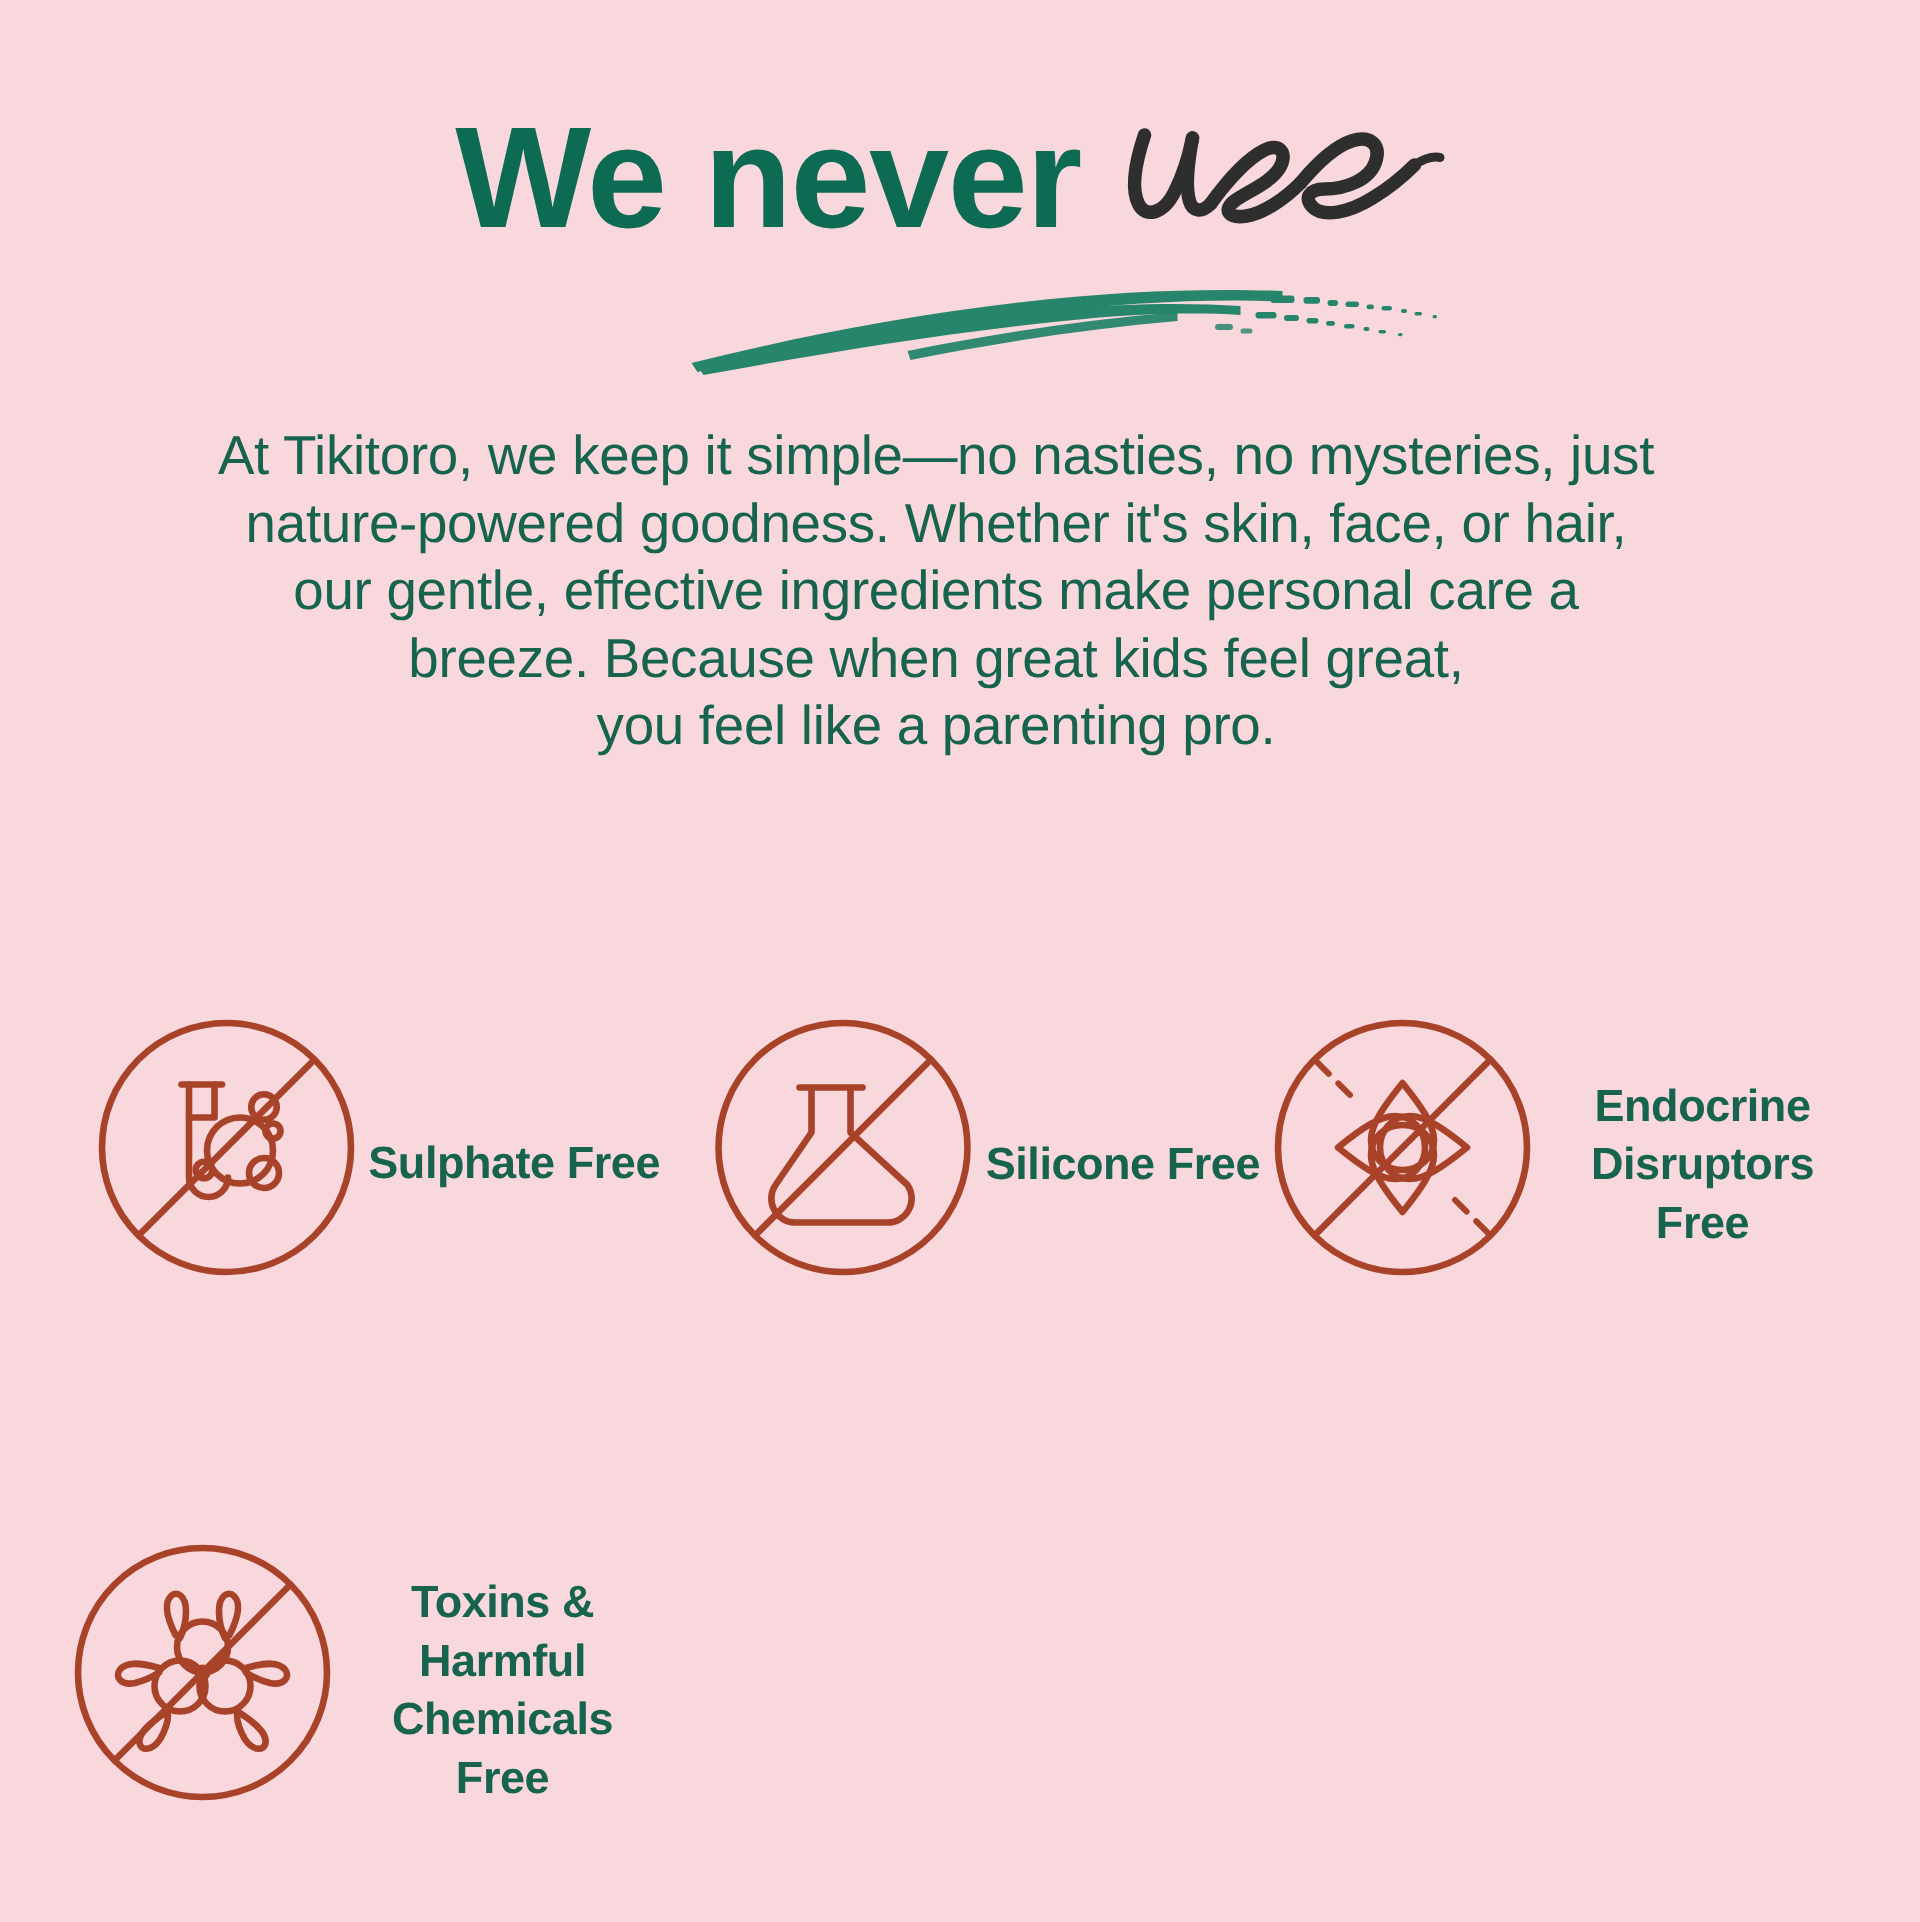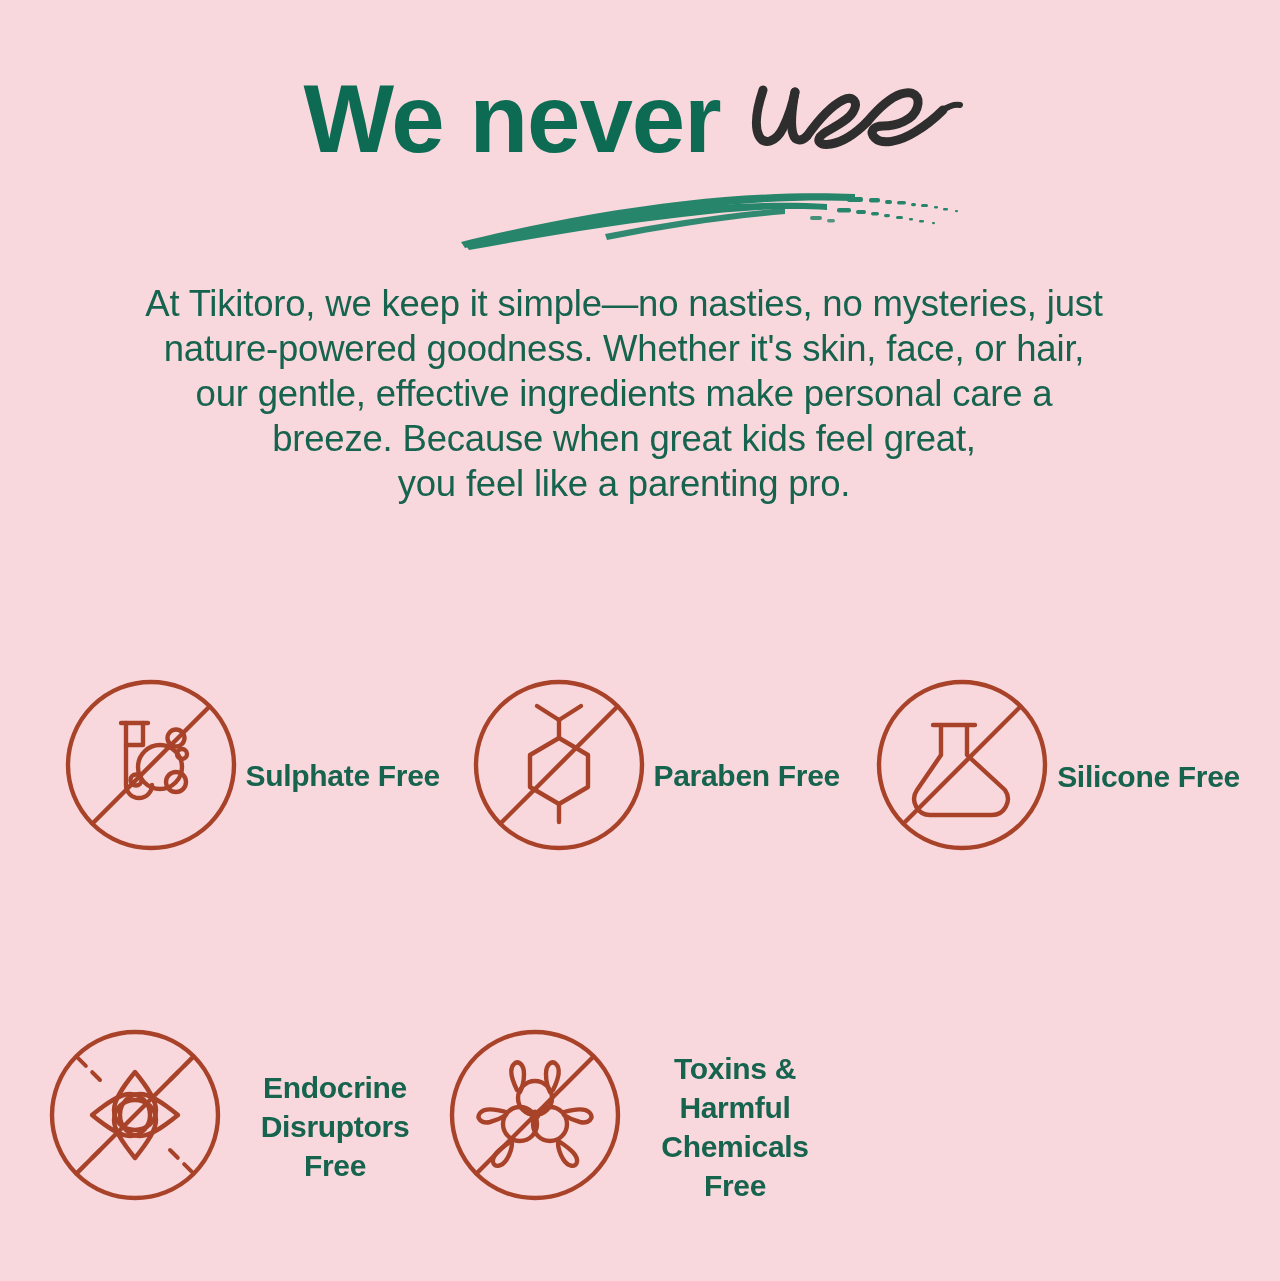--- a/index.html
+++ b/index.html
@@ -201,36 +201,20 @@
             <circle cx="120" cy="68" r="8.5"></circle>
             <circle cx="126" cy="84" r="5"></circle>
             <circle cx="120" cy="112" r="10"></circle>
             <circle cx="80" cy="110" r="5.5"></circle>
           </g>
         </svg>
       </span>
       <div class="badge-label">Sulphate Free</div>
     </div>
 
-    <div class="badge">
-      <span class="badge-icon">
-        <svg viewBox="0 0 190 190" xmlns="http://www.w3.org/2000/svg" aria-hidden="true">
-          <g fill="none" stroke="#A8432A" stroke-width="4.4" stroke-linecap="round" stroke-linejoin="round">
-            <circle cx="95" cy="95" r="83"></circle>
-            <line x1="36.5" y1="153.5" x2="153.5" y2="36.5"></line>
-            <polygon points="95,68 124,85 124,117 95,134 66,117 66,85"></polygon>
-            <path d="M95 68 v-18"></path>
-            <path d="M95 50 l-22 -14"></path>
-            <path d="M95 50 l22 -14"></path>
-            <path d="M95 134 v18"></path>
-          </g>
-        </svg>
-      </span>
-      <div class="badge-label">Paraben Free</div>
-    </div>
 
 
     <div class="badge row2">
       <span class="badge-icon">
         <svg viewBox="0 0 190 190" xmlns="http://www.w3.org/2000/svg" aria-hidden="true">
           <g fill="none" stroke="#A8432A" stroke-width="4.4" stroke-linecap="round" stroke-linejoin="round">
             <circle cx="95" cy="95" r="83"></circle>
             <line x1="36.5" y1="153.5" x2="153.5" y2="36.5"></line>
             <path d="M66 55 h42"></path>
             <path d="M74 57 v28 L50 120 a16 16 0 0 0 14 25 h60 a16 16 0 0 0 14 -25 L100 85 V57"></path>

